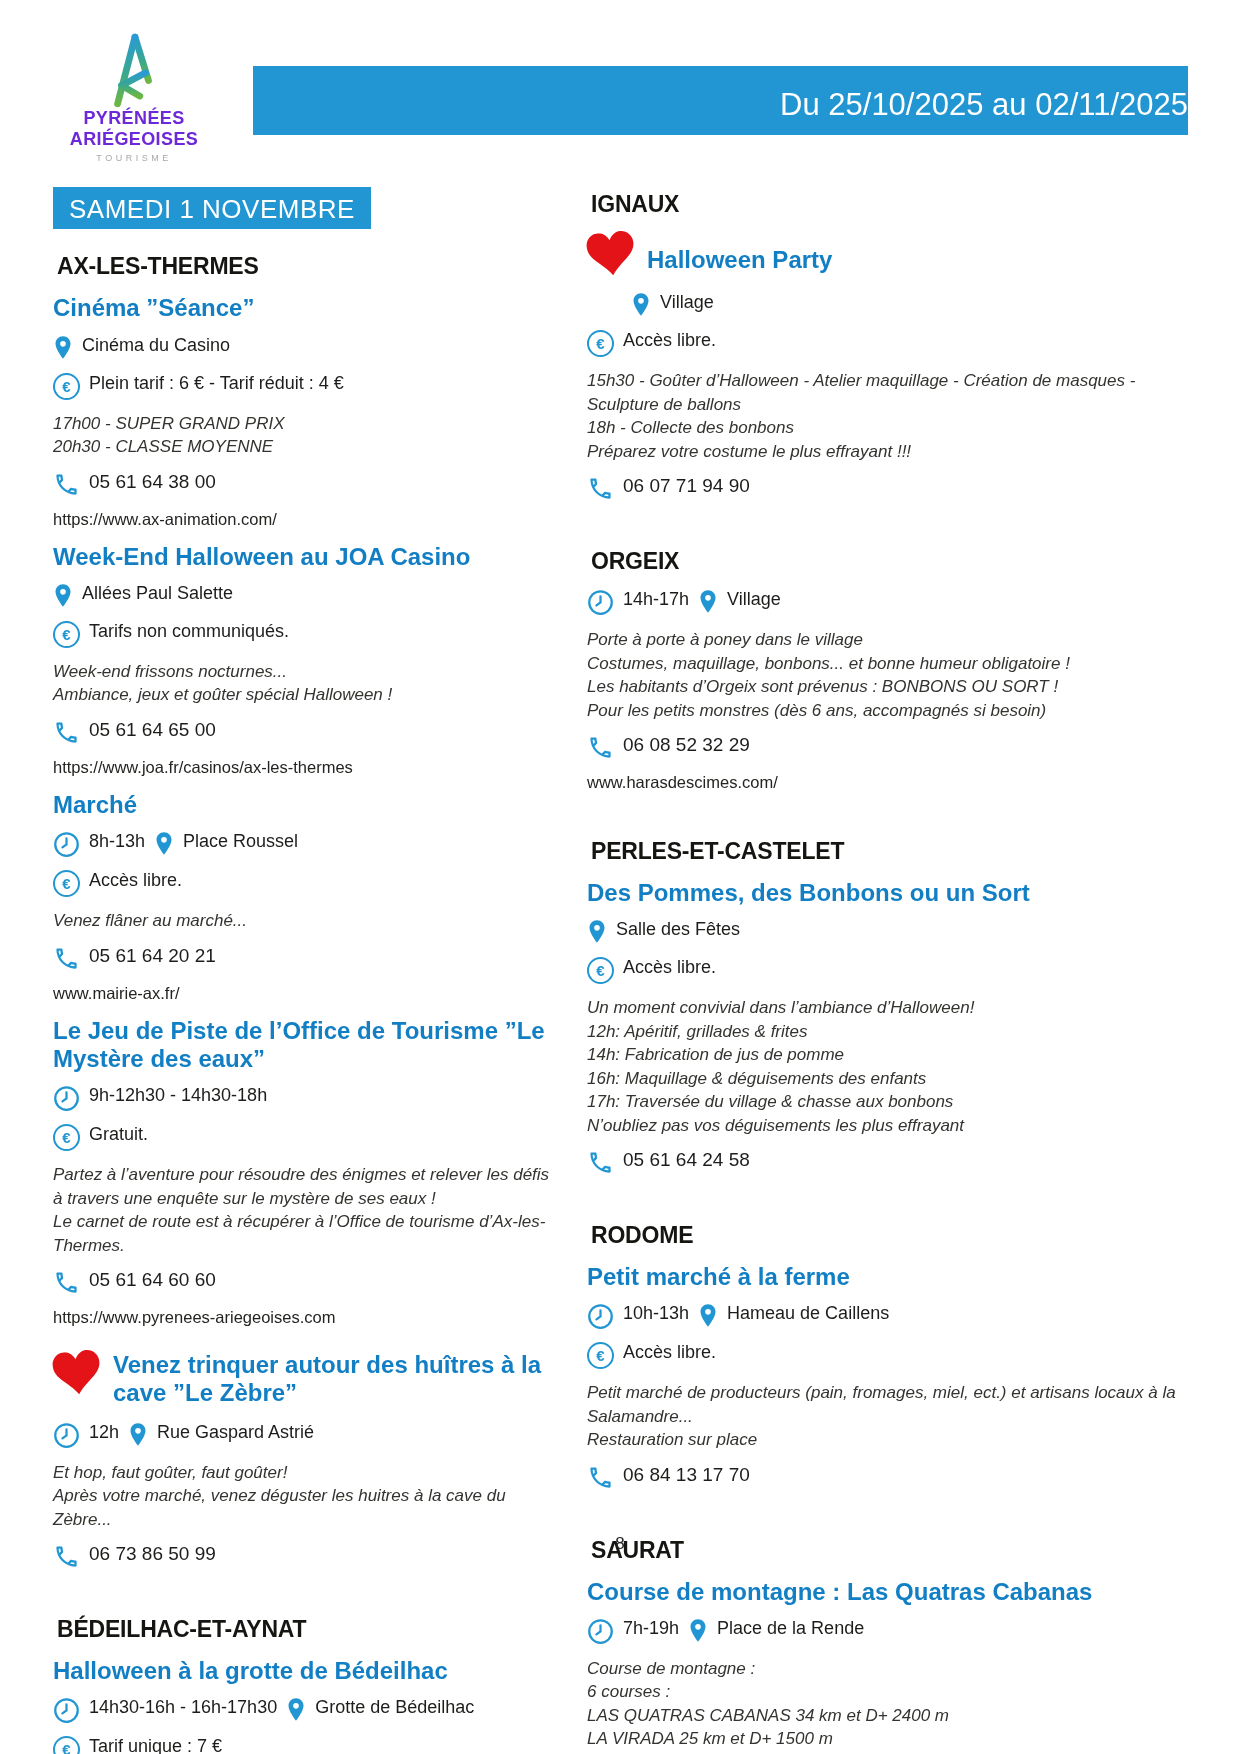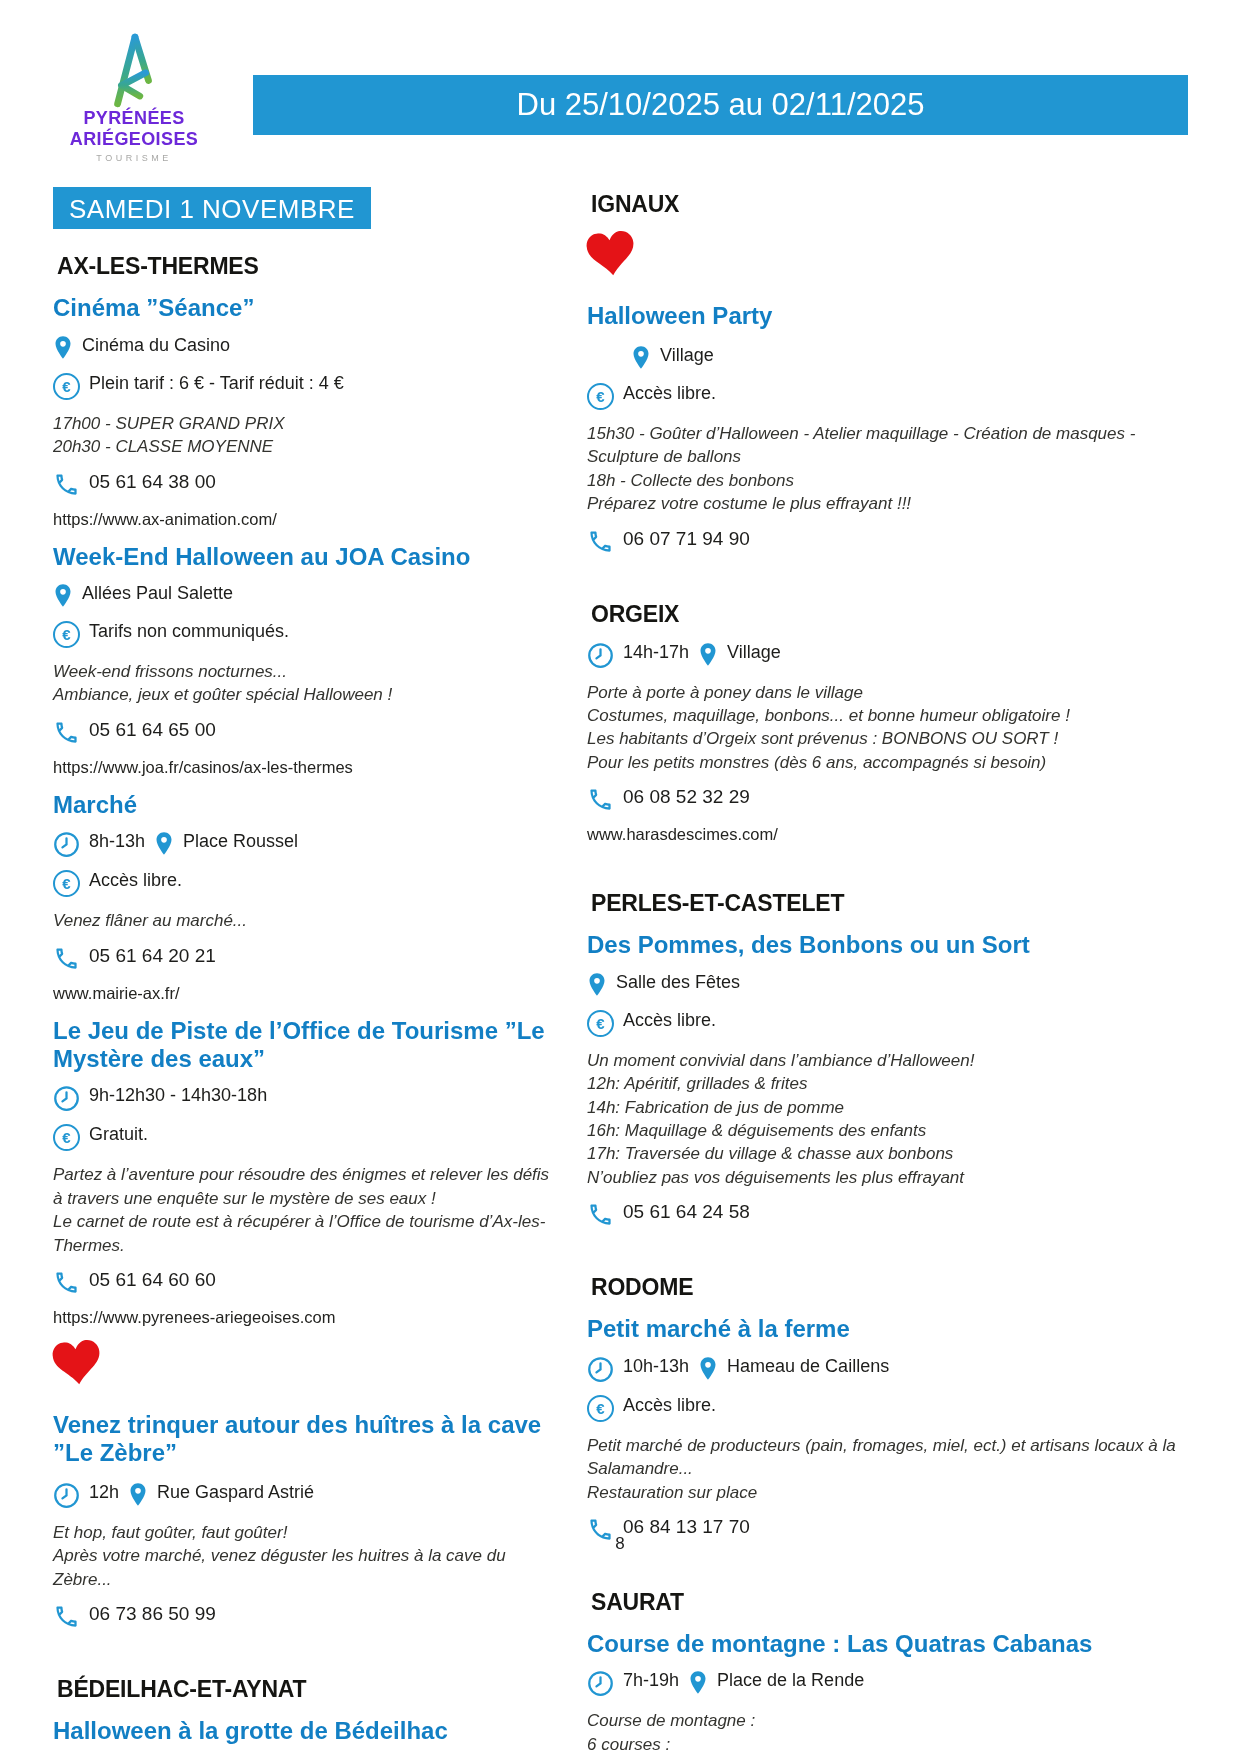--- a/index.html
+++ b/index.html
@@ -14,33 +14,33 @@
     width:1240px;height:1754px;background:#ffffff;position:relative;overflow:hidden;
     font-family:"Liberation Sans","DejaVu Sans",sans-serif;color:var(--dark);
   }
   .page{position:absolute;inset:0;padding:30px 52px 0 53px;box-sizing:border-box;}
   
   .header{display:flex;align-items:flex-start;}
   .logo{flex:0 0 auto;width:150px;text-align:center;margin-left:6px;}
   .logo-mark svg{width:58px;height:78px;display:block;margin:0 auto;}
   .logo-name{font-size:18px;font-weight:bold;color:#6d28d9;line-height:1.15;letter-spacing:.4px;}
   .logo-sub{font-size:9px;color:#a8a8a6;letter-spacing:3.5px;margin-top:4px;}
-  .banner{flex:1;margin-left:44px;margin-top:45px;background:var(--blue);color:#fff;
-    text-align:center;font-size:31px;padding:12px 0 12px;}
+  .banner{flex:1;margin-left:44px;margin-top:36px;background:var(--blue);color:#fff;
+    text-align:right;font-size:31px;padding:21px 0 12px;}
   
   .columns{display:grid;grid-template-columns:498px 1fr;column-gap:36px;margin-top:24px;}
   .day-heading{display:inline-block;background:var(--blue);color:#fff;font-weight:normal;
     font-size:26px;padding:7px 16px 4px;letter-spacing:.5px;}
   .city-block{margin-top:46px;}
   .city-block.first{margin-top:24px;}
   .col-right .city-block.first{margin-top:4px;}
   .city{font-size:23px;font-weight:bold;color:#151512;margin:4px;letter-spacing:-.2px;}
   .event{margin-top:14px;}
   .event-title{font-size:24px;font-weight:bold;color:var(--title);line-height:1.18;margin:10px 0 2px;}
-  .title-heart{display:flex;gap:12px;align-items:flex-start;flex-direction:column;}
+  .title-heart{display:flex;gap:12px;align-items:center;}
   .heart svg{width:48px;height:44px;transform:rotate(-6deg);}
   .meta{display:flex;align-items:flex-start;gap:9px;margin:12px 0;font-size:18px;}
   .meta.indent{margin-left:44px;}
   .euro-badge{width:27px;height:27px;border:2px solid var(--blue);border-radius:50%;
     display:inline-flex;align-items:center;justify-content:center;color:var(--blue);
     font-size:15px;font-weight:bold;box-sizing:border-box;flex:0 0 auto;}
   .i-clock svg{width:27px;height:27px;display:block;}
   .i-pin svg{width:20px;height:26px;display:block;}
   .i-phone svg{width:27px;height:27px;display:block;}
   .desc{font-style:italic;font-size:17px;line-height:1.38;margin:12px 0 10px;

